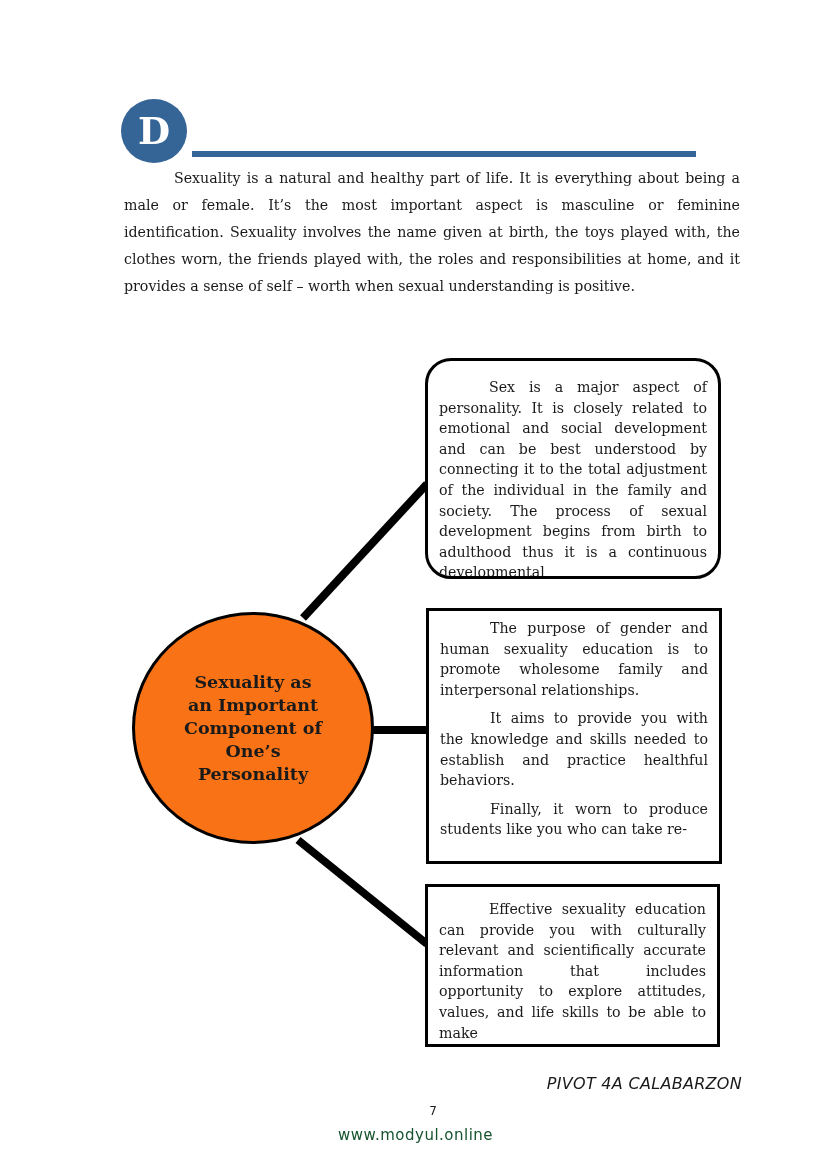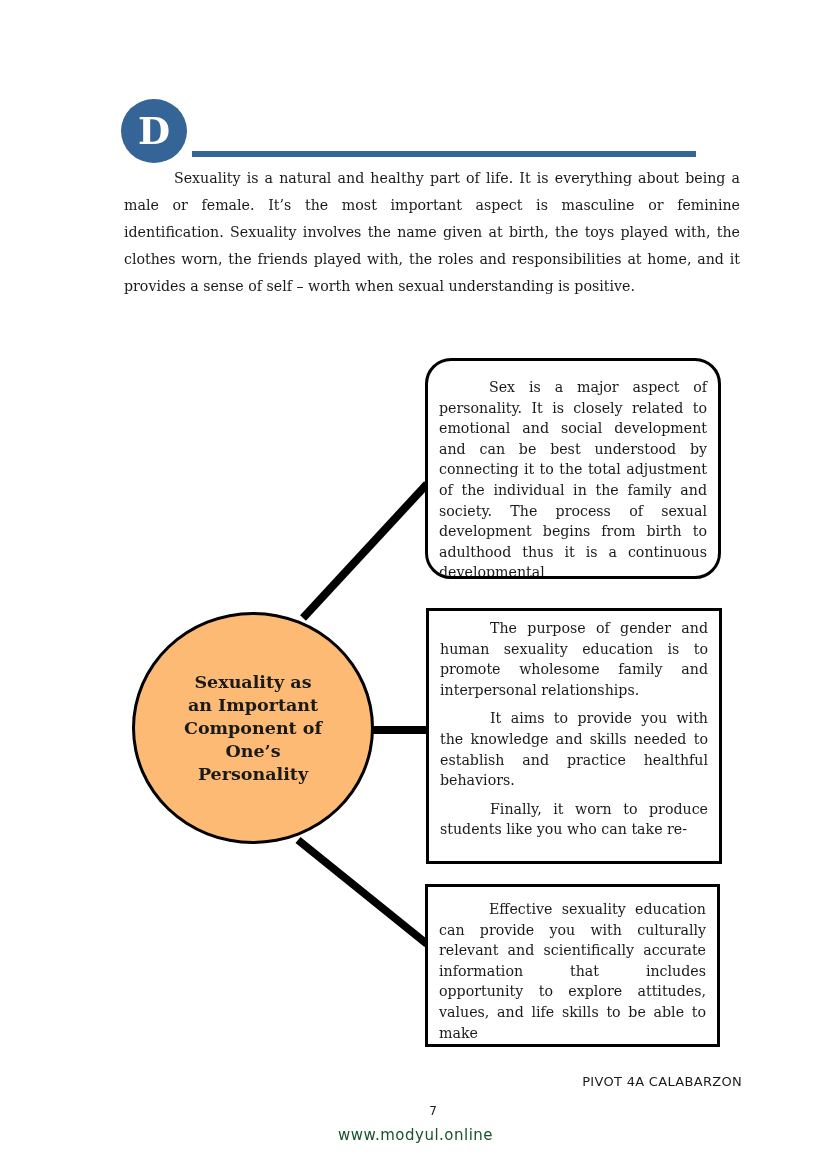--- a/index.html
+++ b/index.html
@@ -2,28 +2,28 @@
 <html><head>
 <meta charset="utf-8">
 <style>
   html, body { margin: 0; padding: 0; background: #ffffff; }
   body { width: 826px; height: 1169px; position: relative; overflow: hidden; font-family: "DejaVu Serif", serif; color: #1a1a1a; }
   .badge { position: absolute; left: 121px; top: 99px; width: 66px; height: 64px; border-radius: 50%; background: #356496; color: #fff; font-family: "DejaVu Serif", serif; font-weight: bold; font-size: 37px; display: flex; align-items: center; justify-content: center; }
   .rule { position: absolute; left: 192px; top: 151px; width: 504px; height: 6px; background: #356496; }
   .intro { position: absolute; left: 124px; top: 165px; width: 616px; font-size: 14.2px; line-height: 27px; text-align: justify; }
   .intro p { margin: 0; text-indent: 50px; }
   svg.connectors { position: absolute; left: 0; top: 0; width: 826px; height: 1169px; }
-  .hub { position: absolute; left: 132px; top: 612px; width: 242px; height: 232px; border: 3px solid #000; border-radius: 50%; background: #fdba74; display: flex; align-items: center; justify-content: center; text-align: center; box-sizing: border-box; }
+  .hub { position: absolute; left: 132px; top: 612px; width: 242px; height: 232px; border: 3px solid #000; border-radius: 50%; background: #f97316; display: flex; align-items: center; justify-content: center; text-align: center; box-sizing: border-box; }
   .hub span { font-weight: bold; font-size: 17.5px; line-height: 23px; width: 160px; white-space: pre-line; }
   .box { position: absolute; border: 3px solid #000; background: #fff; box-sizing: border-box; padding: 14px 11px 0 11px; font-size: 14.2px; line-height: 20.6px; text-align: justify; overflow: hidden; }
   .box p { margin: 0 0 8px 0; text-indent: 50px; }
   #box1 { left: 425px; top: 358px; width: 296px; height: 221px; padding-top: 16px; border-radius: 26px; }
   #box2 { left: 426px; top: 608px; width: 296px; height: 256px; padding-top: 7px; }
   #box3 { left: 425px; top: 884px; width: 295px; height: 163px; padding-top: 12px; }
-  .footer-brand { position: absolute; right: 84px; top: 1074px; font-family: "DejaVu Sans", sans-serif; font-size: 13px; letter-spacing: 0.3px; }
+  .footer-brand { position: absolute; right: 84px; top: 1074px; font-family: "DejaVu Sans", sans-serif; font-style: italic; font-size: 16px; letter-spacing: 0.3px; }
   .page-num { position: absolute; left: 0; width: 866px; top: 1104px; text-align: center; font-family: "DejaVu Sans", sans-serif; font-size: 12px; }
   .watermark { position: absolute; left: 338px; top: 1126px; font-family: "DejaVu Sans", sans-serif; font-size: 15px; color: #14532d; letter-spacing: 0.5px; }
 </style>
 </head>
 <body>
 
 <div class="badge">D</div>
 <div class="rule"></div>
 
 <div class="intro">

